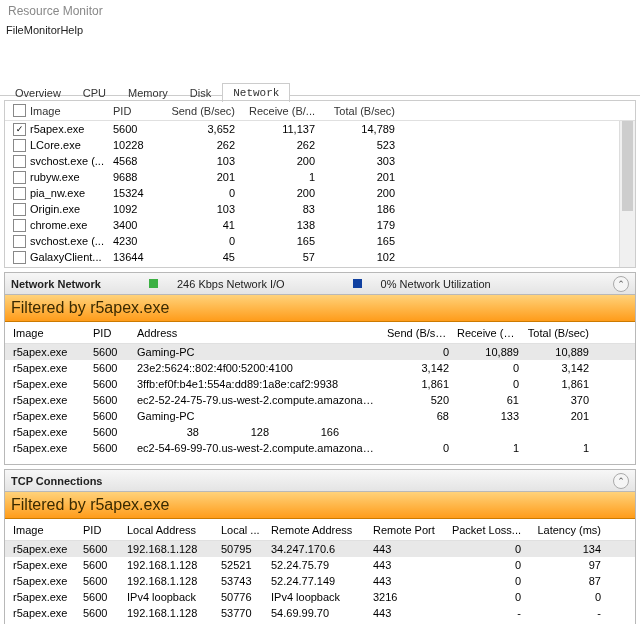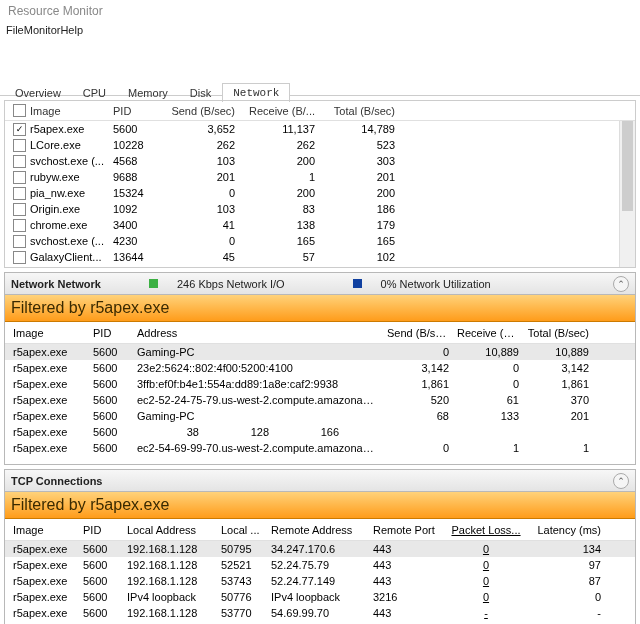--- a/index.html
+++ b/index.html
@@ -51,21 +51,21 @@
 .a-send { width: 70px; text-align: right; }
 .a-recv { width: 70px; text-align: right; }
 .a-total { width: 70px; text-align: right; }
 
 .t-img { width: 70px; }
 .t-pid { width: 44px; }
 .t-laddr { width: 94px; }
 .t-lport { width: 50px; }
 .t-raddr { width: 102px; }
 .t-rport { width: 78px; }
-.t-loss { width: 78px; text-align: center; text-decoration: underline; }
+.t-loss { width: 78px; text-align: right; }
 .t-lat { width: 80px; text-align: right; }
 
 .na-body { height: 142px; }
 .tcp-body { height: 112px; }
 </style>
 </head>
 <body>
 
 <div class="titlebar">Resource Monitor</div>
 

